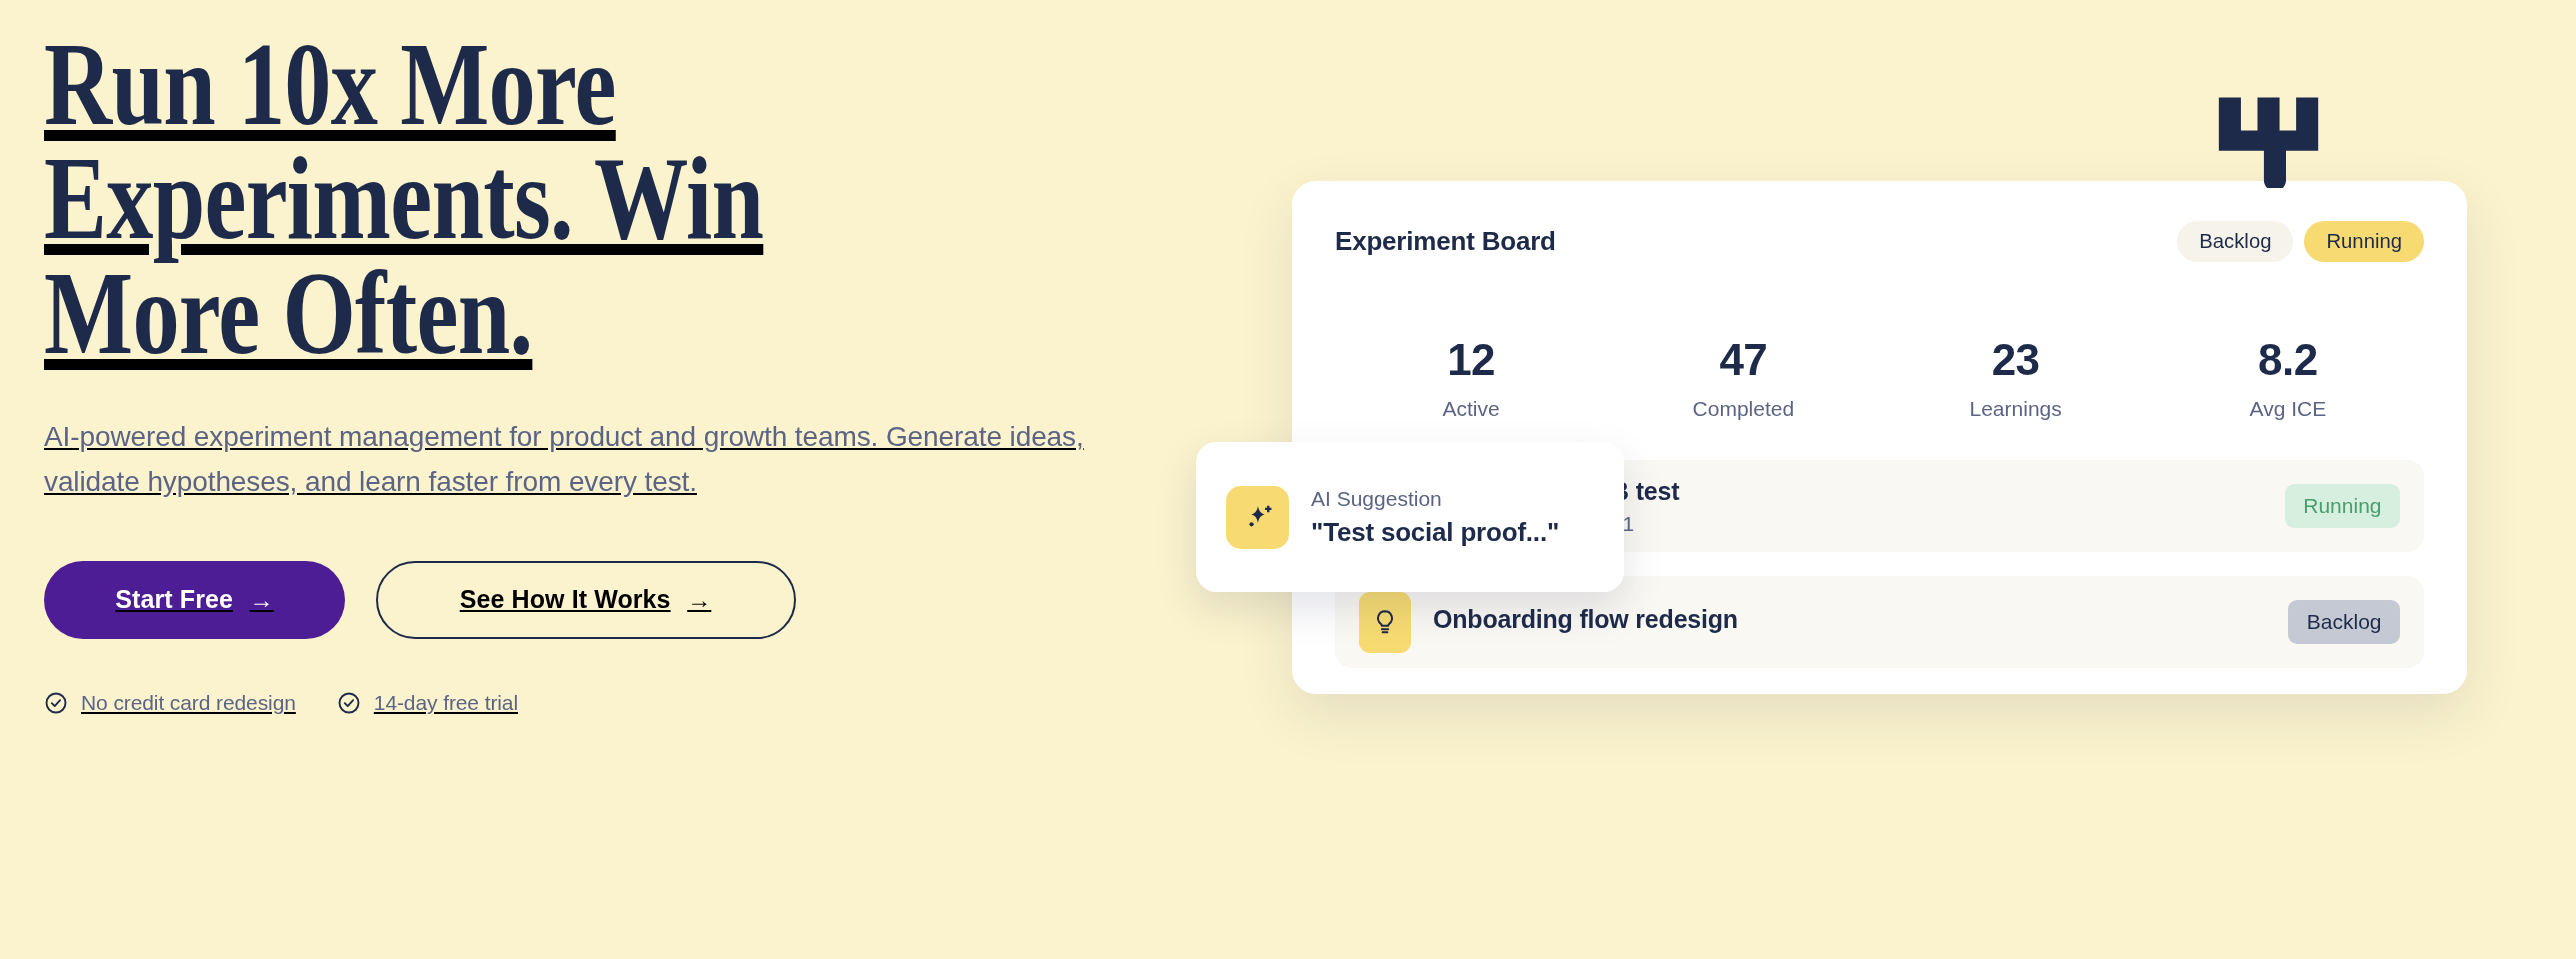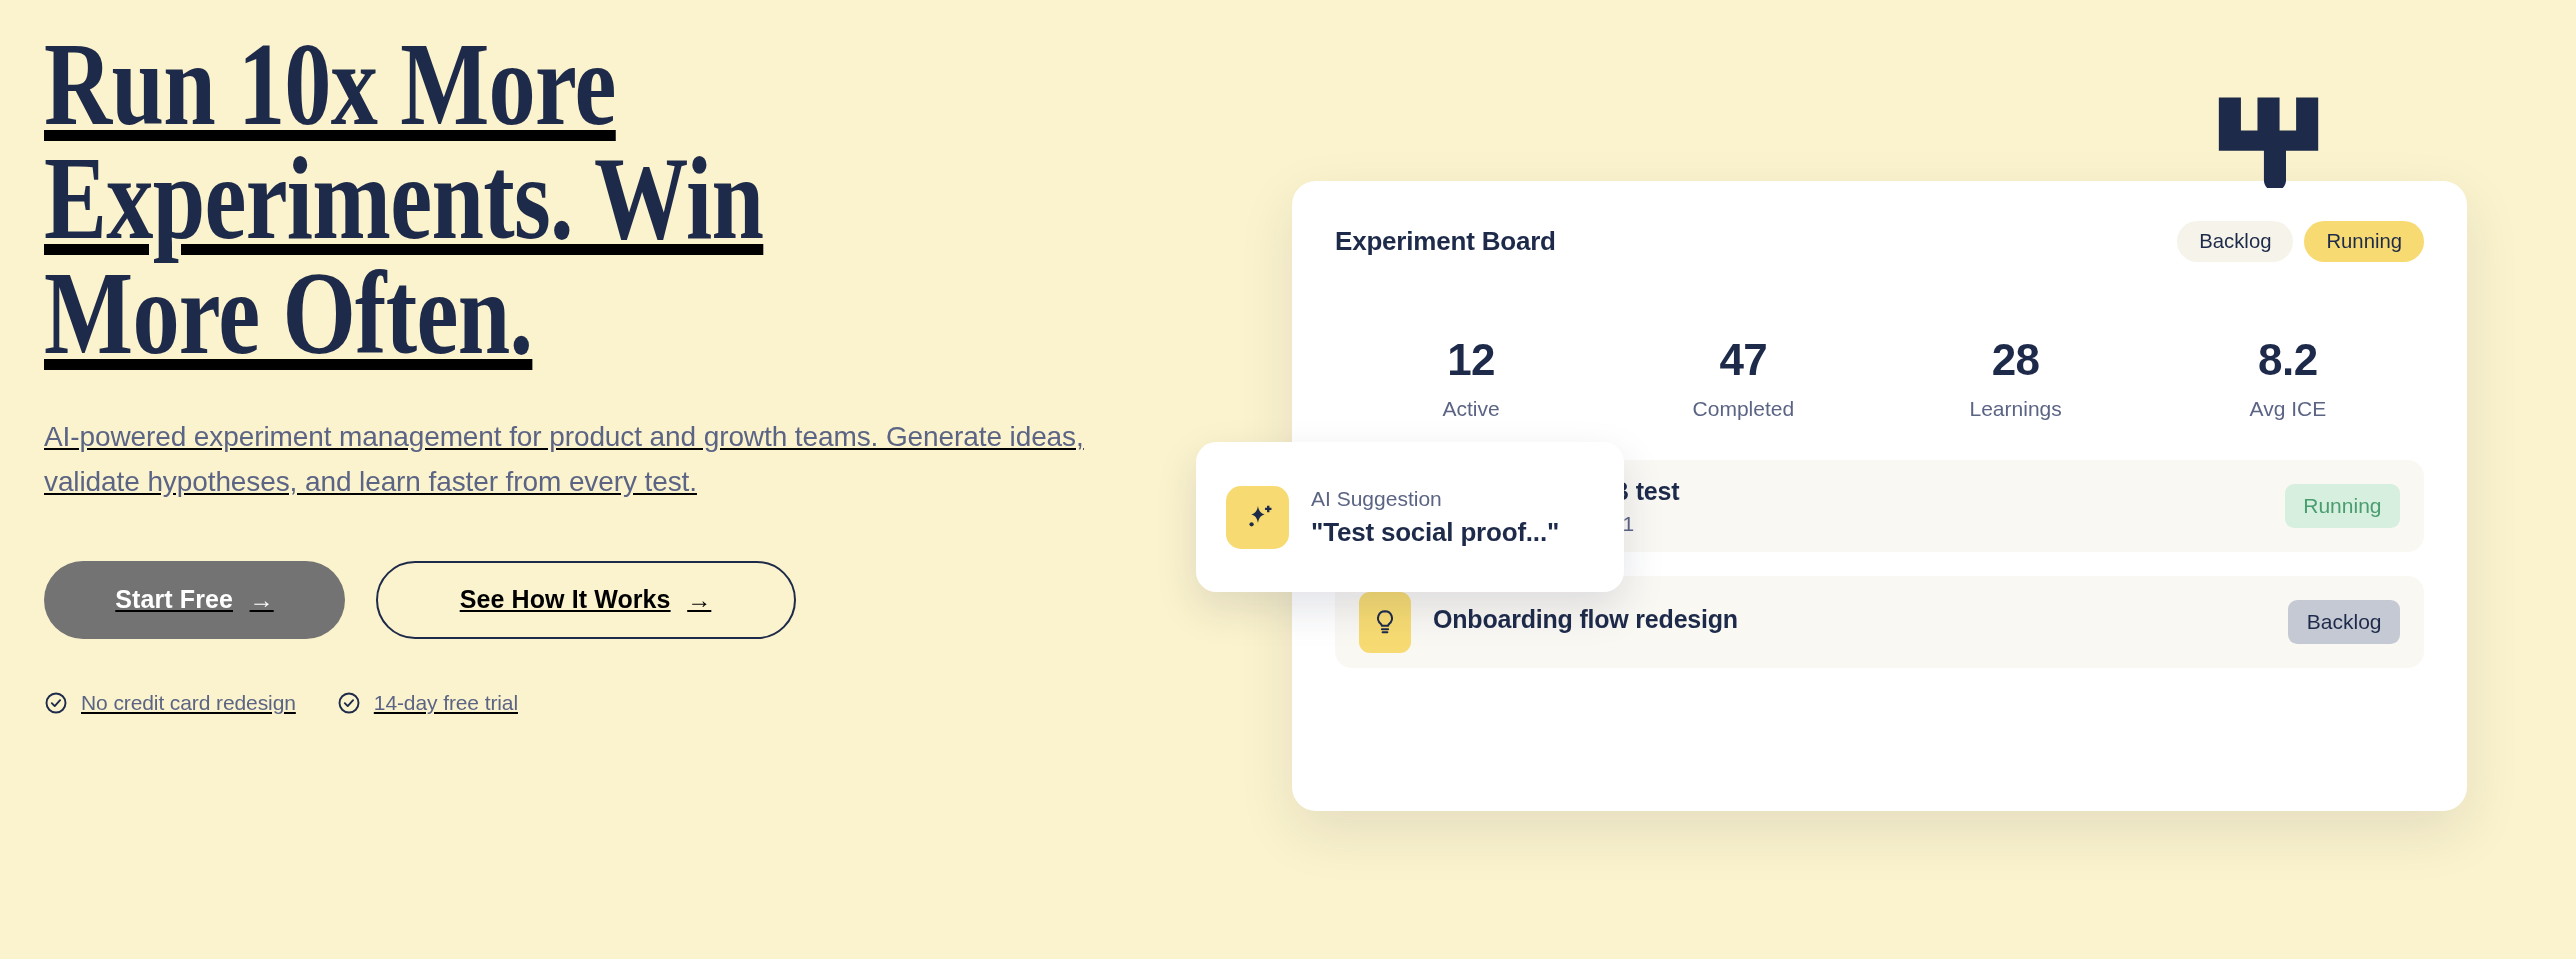--- a/index.html
+++ b/index.html
@@ -68,21 +68,21 @@
     height:78px;
     border-radius:39px;
     font-size:25px;
     font-weight:700;
     letter-spacing:0.1px;
     cursor:pointer;
     white-space:nowrap;
   }
 
   .btn-primary {
-    background:#737373;
+    background:#4c1d95;
     color:#ffffff;
     padding:0 41px;
     min-width:301px;
     border:none;
     justify-content:center;
   }
 
   .btn-secondary {
     background:transparent;
     color:#000000;
@@ -128,21 +128,21 @@
     width:115px;
     height:91px;
     z-index:5;
   }
 
   .board-card {
     position:absolute;
     left:63px;
     top:181px;
     width:1175px;
-    height:630px;
+    height:513px;
     background:#ffffff;
     border-radius:24px;
     box-shadow:0 20.3px 55px rgba(30,42,74,0.10);
     padding:41px 43px 0 43px;
     z-index:3;
   }
 
   .card-head {
     display:flex;
     align-items:center;
@@ -339,21 +339,21 @@
       <div class="stats-row">
         <div class="stat">
           <div class="stat-value">12</div>
           <div class="stat-label">Active</div>
         </div>
         <div class="stat">
           <div class="stat-value">47</div>
           <div class="stat-label">Completed</div>
         </div>
         <div class="stat">
-          <div class="stat-value">28</div>
+          <div class="stat-value">23</div>
           <div class="stat-label">Learnings</div>
         </div>
         <div class="stat">
           <div class="stat-value">8.2</div>
           <div class="stat-label">Avg ICE</div>
         </div>
       </div>
 
       <div class="exp-list">
 

